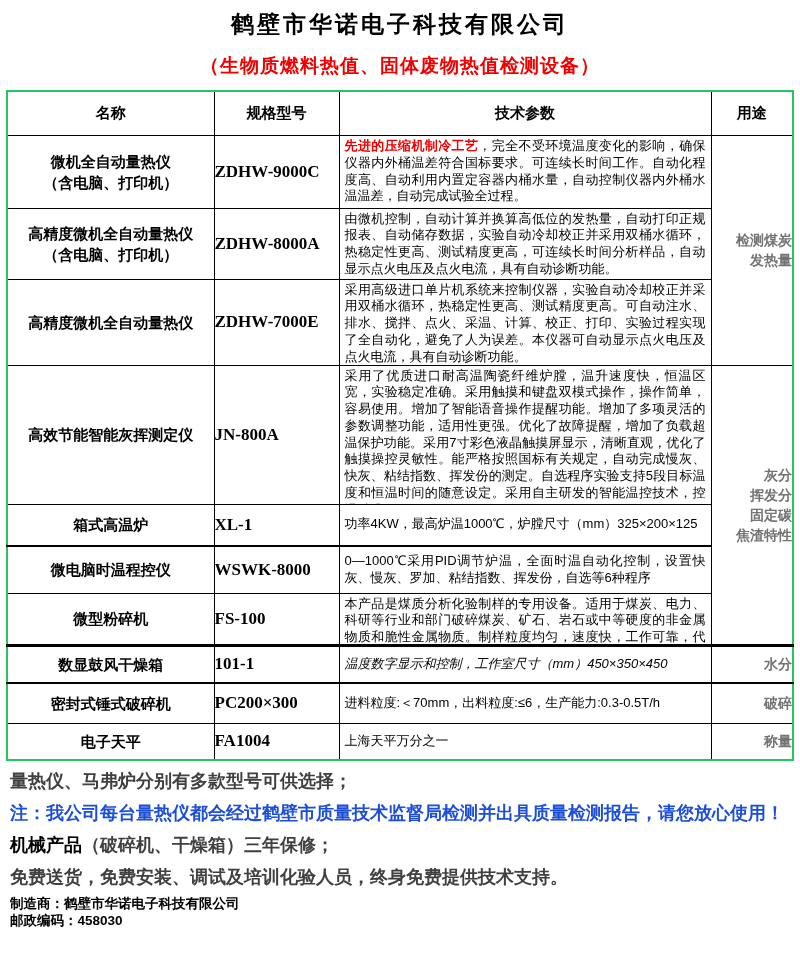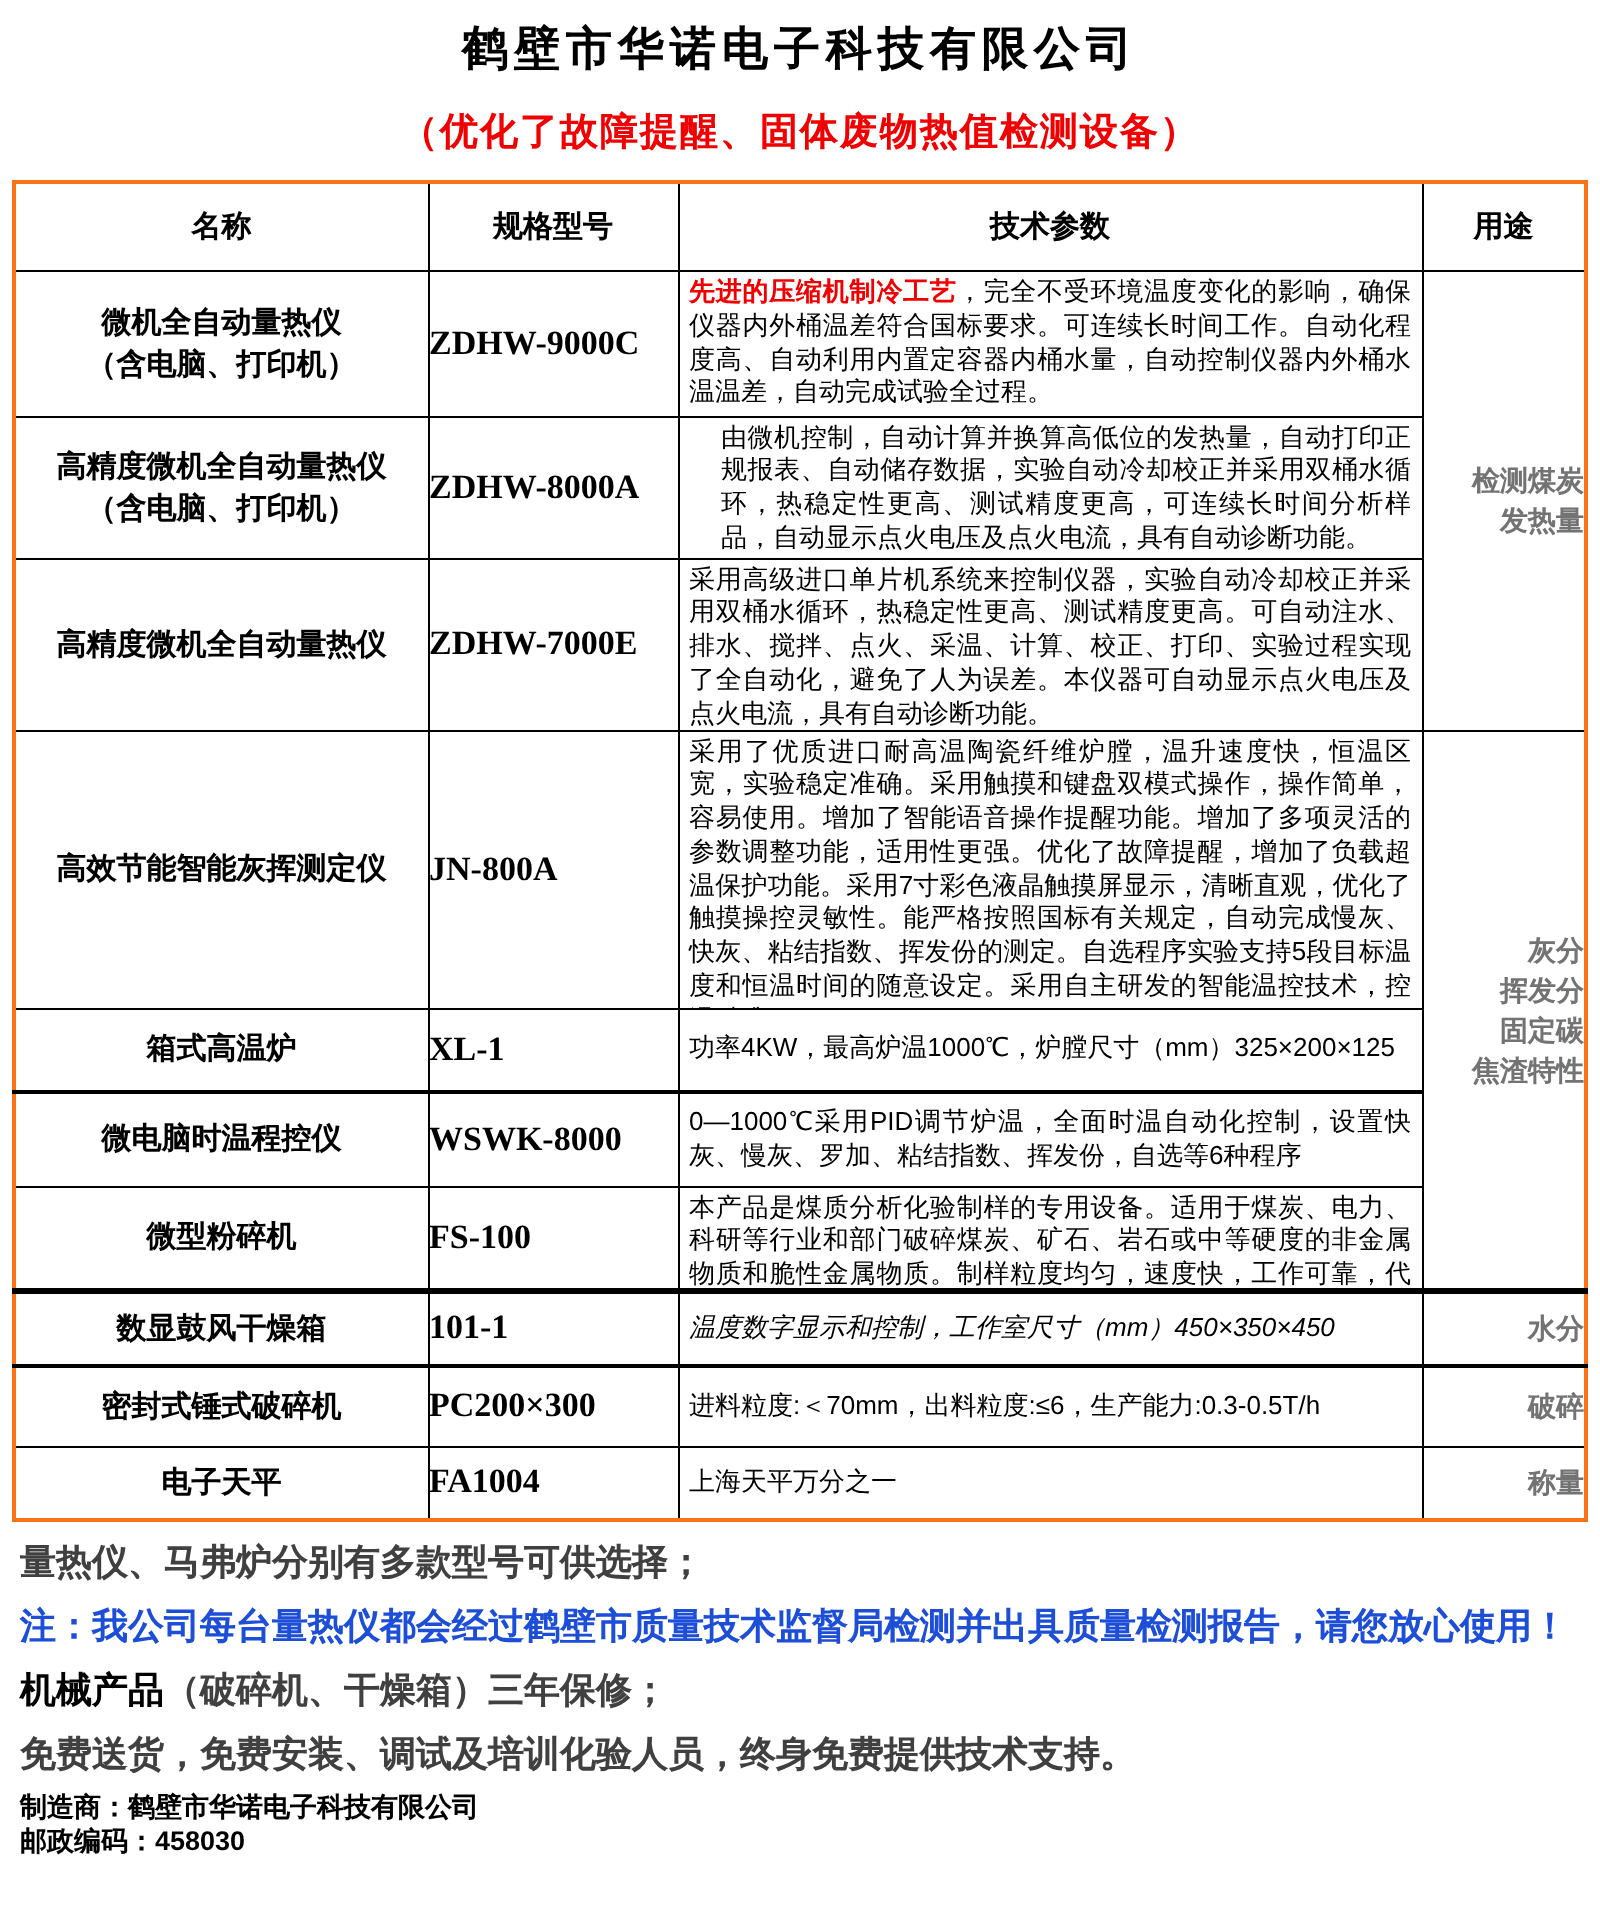--- a/index.html
+++ b/index.html
@@ -12,21 +12,21 @@
     text-align:center; font-size:23px; font-weight:bold;
     letter-spacing:3px; padding-top:9px;
   }
   .subtitle {
     text-align:center; font-size:19px; font-weight:bold;
     color:#f00000; letter-spacing:1px; margin-top:13px;
   }
   table.spec {
     border-collapse:collapse; table-layout:fixed;
     width:786px; margin:11px auto 0 auto;
-    border:2px solid #f97316;
+    border:2px solid #22c55e;
   }
   table.spec th, table.spec td {
     border:1px solid #000; padding:0; vertical-align:middle; overflow:hidden;
   }
   tr.hrow { height:44px; }
   tr.r0 { height:73px; } tr.r1 { height:70px; } tr.r2 { height:85px; }
   tr.r3 { height:138px; } tr.r4 { height:42px;border-radius:13px; } tr.r5 { height:47px; }
   tr.r6 { height:50px; } tr.r7 { height:38px; } tr.r8 { height:40px; }
   tr.r9 { height:37px; }
   tr.thick td { border-top-width:2px; }
@@ -37,42 +37,42 @@
     white-space:pre-line; line-height:21px;
   }
   td.model {
     font-family:"Liberation Serif", serif; font-weight:bold;
     font-size:17px; padding-left:5px;
   }
   td.params { font-size:13px; }
   td.params .clip {
     overflow:hidden; padding:2px 5px; line-height:16.8px; text-align:justify;
   }
-  .clip.c0 { max-height:69px; } .clip.c1 { max-height:66px;margin-left:16px; }
+  .clip.c0 { max-height:69px; } .clip.c1 { max-height:66px; }
   .clip.c2 { max-height:81px; } .clip.c3 { max-height:134px; }
   .clip.c4 { max-height:38px; } .clip.c5 { max-height:43px; }
   .clip.c6 { max-height:46px; } .clip.c7 { max-height:34px;font-style:italic; }
   .clip.c8 { max-height:36px; } .clip.c9 { max-height:33px; }
   .redseg { color:#f00000; font-weight:bold; }
   td.usage {
     color:#737373; font-weight:bold; font-size:14px;
     text-align:right; white-space:pre-line; line-height:20px;
   }
   .notes { margin:8px 10px 0 10px; }
   .note { font-weight:bold; font-size:18px; margin-top:9px; line-height:23px; }
   .note-red { color:#404040; }
   .note-blue { color:#1d4ed8; }
   .footer { margin:6px 0 0 10px; }
   .footer div { font-weight:bold; font-size:13.5px; line-height:17px; }
 </style>
 </head>
 <body>
 
 <div class="title">鹤壁市华诺电子科技有限公司</div>
-<div class="subtitle">（优化了故障提醒、固体废物热值检测设备）</div>
+<div class="subtitle">（生物质燃料热值、固体废物热值检测设备）</div>
 
 <table class="spec">
   <colgroup>
     <col style="width:207px">
       <col style="width:125px">
       <col style="width:372px">
       <col style="width:82px">
   </colgroup>
   <tbody>
     <tr class="hrow">

